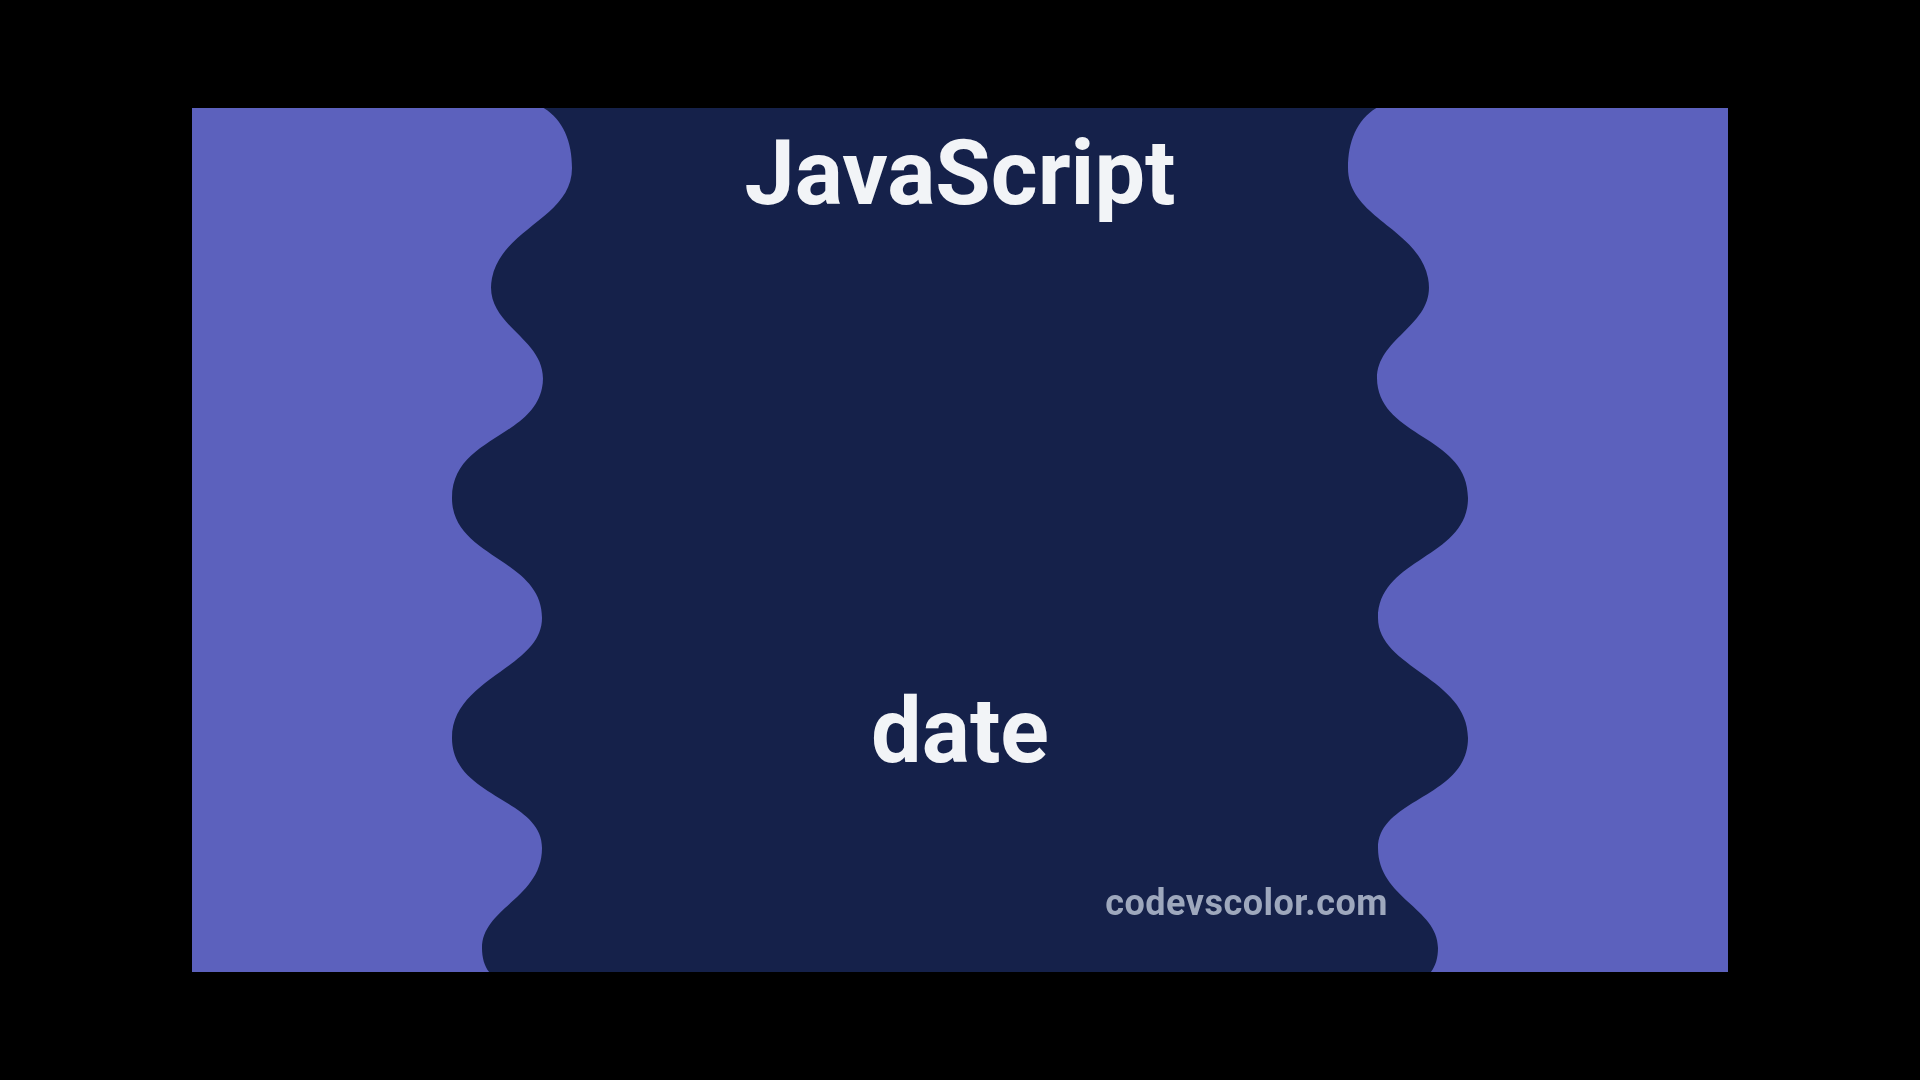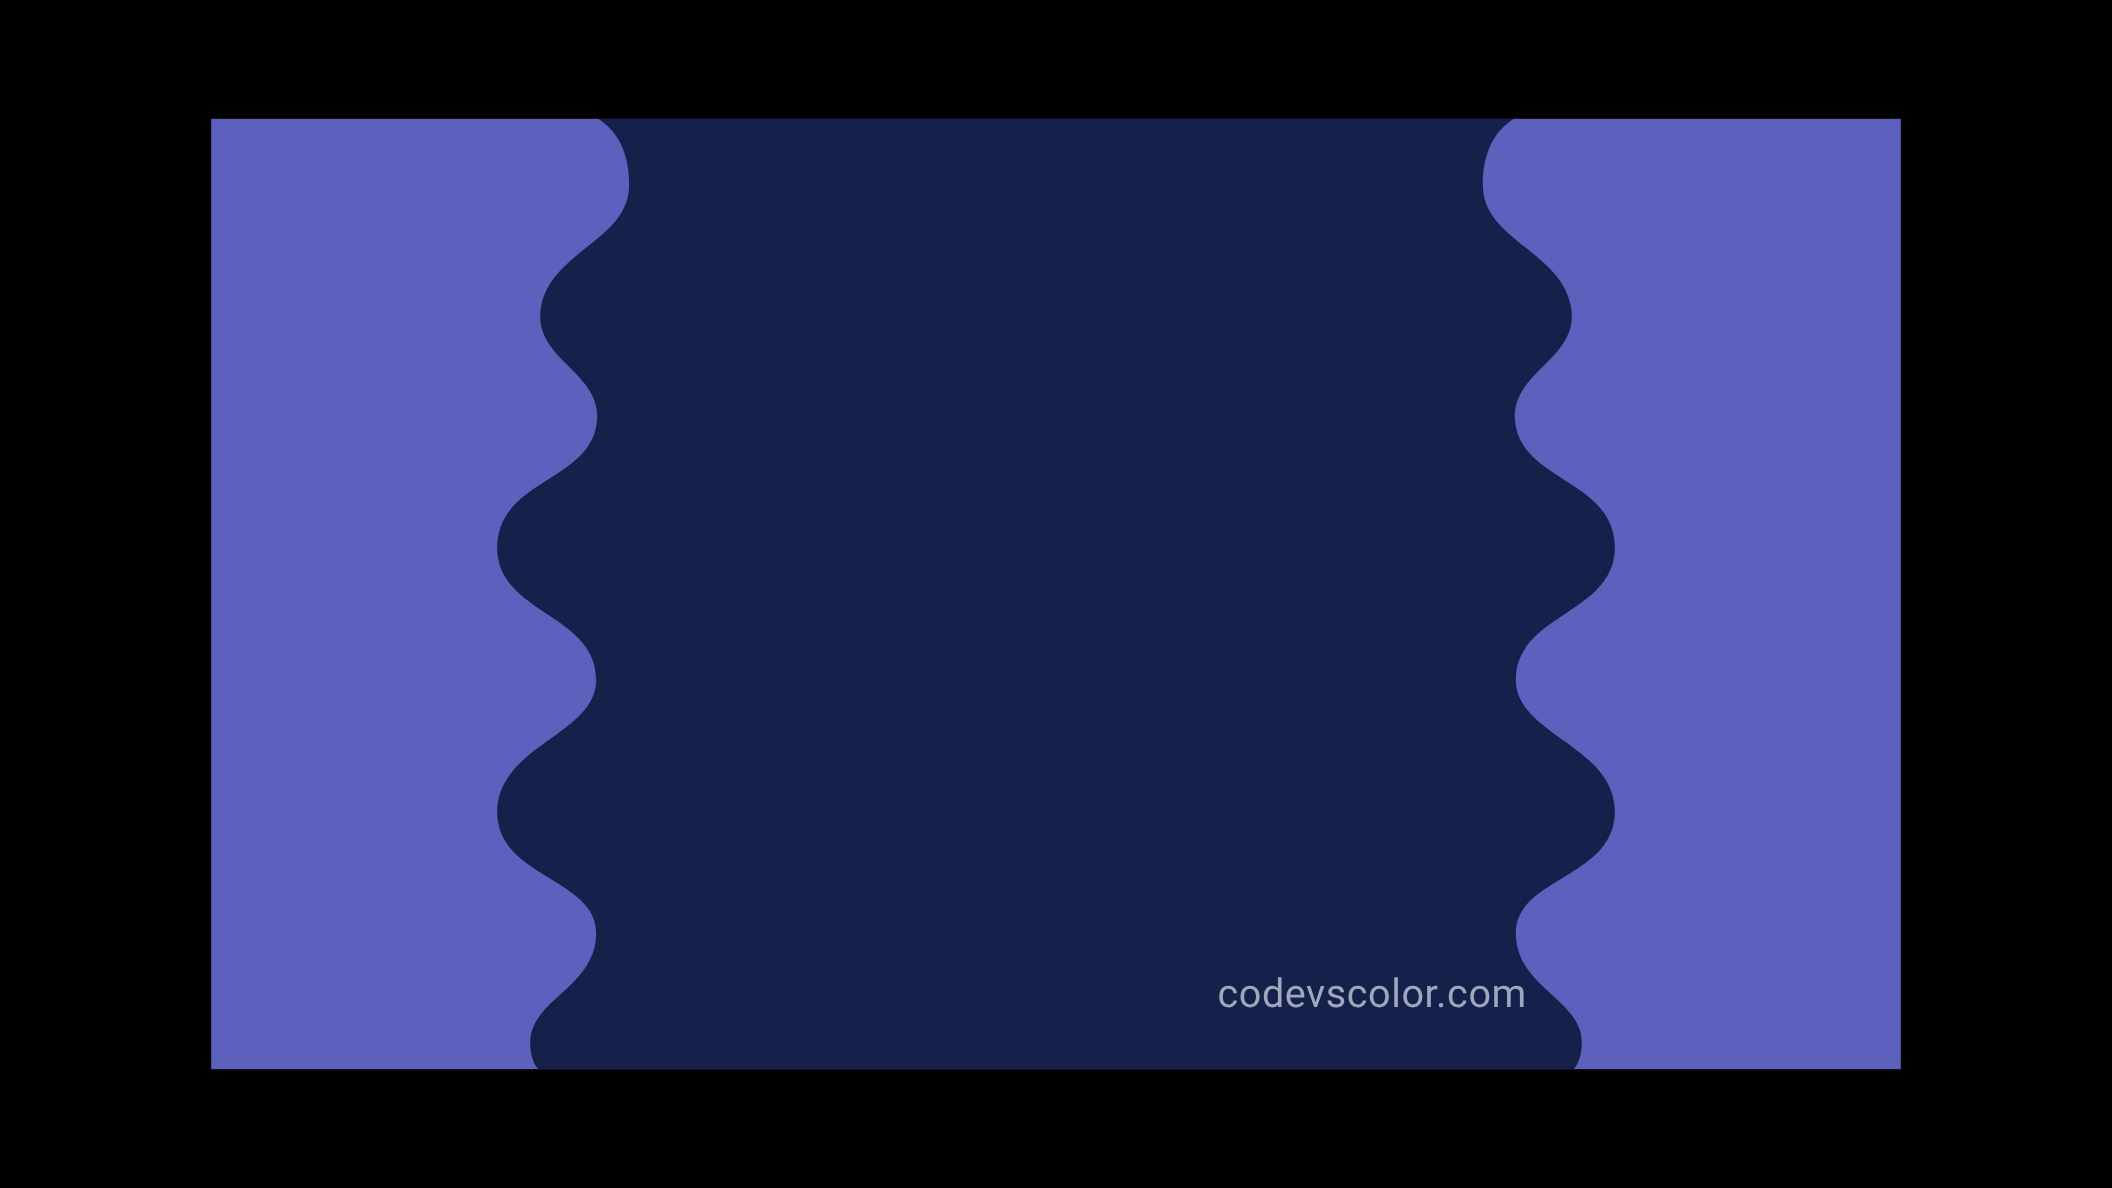--- a/index.html
+++ b/index.html
@@ -39,21 +39,21 @@
     line-height: 1.55;
     text-align: center;
     white-space: pre-line;
   }
   .footer {
     position: absolute;
     right: 340px;
     bottom: 48px;
     color: #9ea8bd;
     font-size: 36px;
-    font-weight: 400;
+    font-weight: 700;
     letter-spacing: 0.5px;
   }
 </style>
 </head>
 <body>
 
 <div class="stage">
   <svg class="blob" viewBox="0 0 1536 864" preserveAspectRatio="none">
     <path fill="#15214a" d="
       M 310 -10
@@ -73,20 +73,20 @@
       C 1276 570 1186 560 1186 510
       C 1186 450 1276 450 1276 390
       C 1276 330 1196 330 1186 280
       C 1176 230 1246 220 1236 170
       C 1226 120 1156 110 1156 60
       C 1156 20 1176 -10 1226 -10
       Z"></path>
   </svg>
 
   <div class="title">
+    <span>JavaScript</span><br>
     <br>
-    <br>
-    <br>
+    <span>date</span><br>
     <span>to number</span>
   </div>
 
   <div class="footer">codevscolor.com</div>
 </div>
 
 </body></html>

